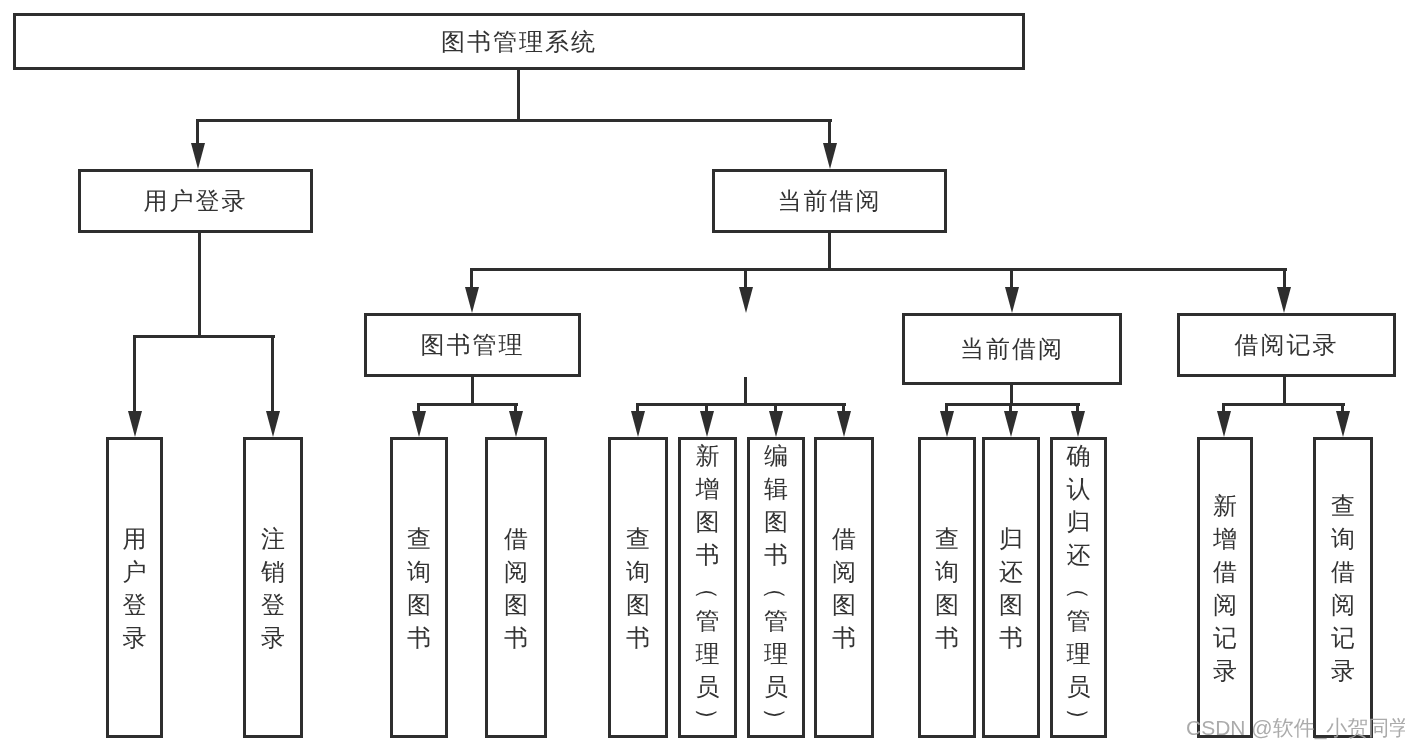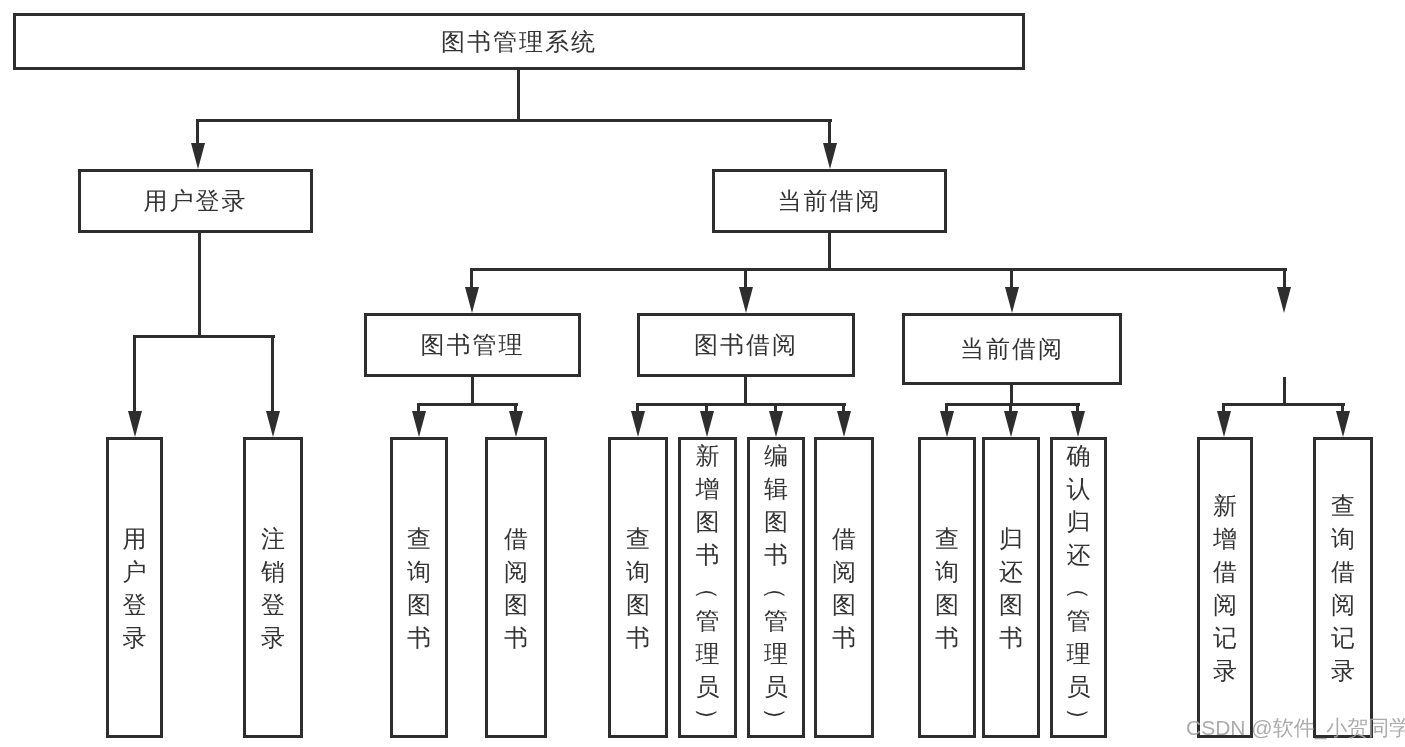--- a/index.html
+++ b/index.html
@@ -89,22 +89,22 @@
   <div class="ah" style="left:1217px;top:411px"></div>
   <div class="ln" style="left:1341px;top:403px;width:3px;height:10px"></div>
   <div class="ah" style="left:1336px;top:411px"></div>
 
   <div class="box hbox" style="left:13px;top:13px;width:1012px;height:57px">图书管理系统</div>
 
   <div class="box hbox" style="left:78px;top:169px;width:235px;height:64px">用户登录</div>
   <div class="box hbox" style="left:712px;top:169px;width:235px;height:64px">当前借阅</div>
 
   <div class="box hbox" style="left:364px;top:313px;width:217px;height:64px">图书管理</div>
-  <div class="box hbox" style="left:637px;top:313px;width:218px;height:64px">图书借阅</div>
   <div class="box hbox" style="left:902px;top:313px;width:220px;height:72px">当前借阅</div>
+  <div class="box hbox" style="left:1177px;top:313px;width:219px;height:64px">借阅记录</div>
 
   <div class="box vbox" style="left:106px;top:437px;width:57px;height:301px">
       <span class="vch">用</span>
       <span class="vch">户</span>
       <span class="vch">登</span>
       <span class="vch">录</span>
     </div>
   <div class="box vbox" style="left:243px;top:437px;width:60px;height:301px">
       <span class="vch">注</span>
       <span class="vch">销</span>

